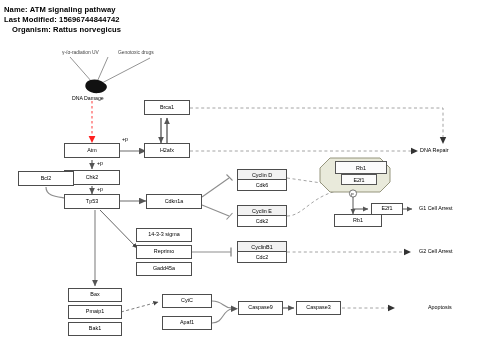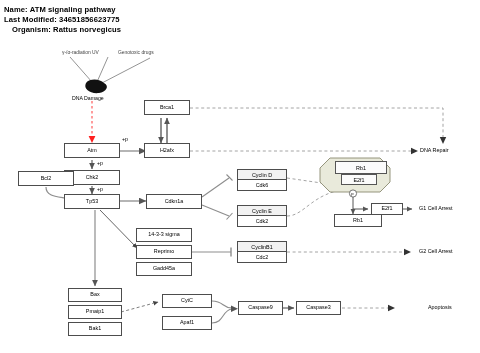--- a/index.html
+++ b/index.html
@@ -32,21 +32,21 @@
   .plab{position:absolute;font-size:5.2px;color:#000;white-space:nowrap;}
   .stimlbl{position:absolute;font-size:4.9px;color:#444;white-space:nowrap;}
   .dnadmg{position:absolute;font-size:5.2px;color:#000;white-space:nowrap;}
 </style>
 </head>
 <body>
 
 <div id="canvas">
 
   <div class="hdr l1">Name: ATM signaling pathway</div>
-  <div class="hdr l2">Last Modified: 34651856623775</div>
+  <div class="hdr l2">Last Modified: 15696744844742</div>
   <div class="hdr l3">Organism: Rattus norvegicus</div>
 
   <svg class="layer" viewBox="0 0 480 353">
     <defs>
       <marker id="ah" markerWidth="7" markerHeight="7" refX="5.4" refY="2.6" orient="auto">
         <path d="M0,0 L5.6,2.6 L0,5.2 z" fill="#555"></path>
       </marker>
       <marker id="ahd" markerWidth="7" markerHeight="7" refX="5.4" refY="2.6" orient="auto">
         <path d="M0,0 L5.6,2.6 L0,5.2 z" fill="#555"></path>
       </marker>

